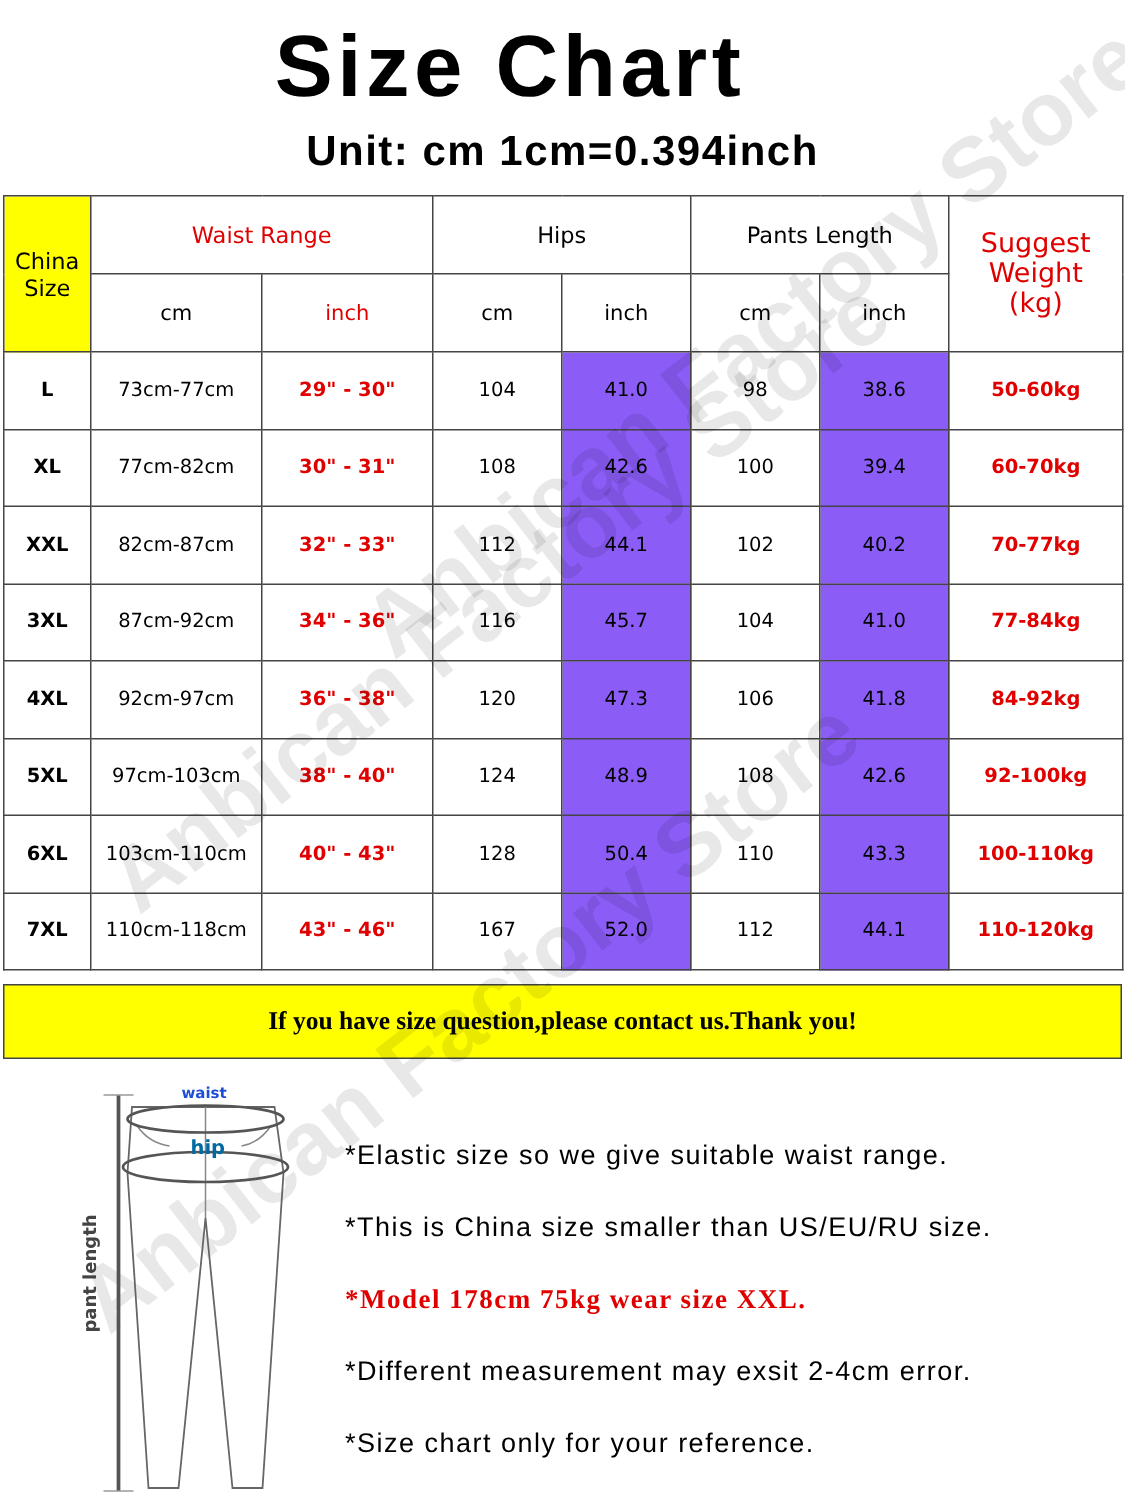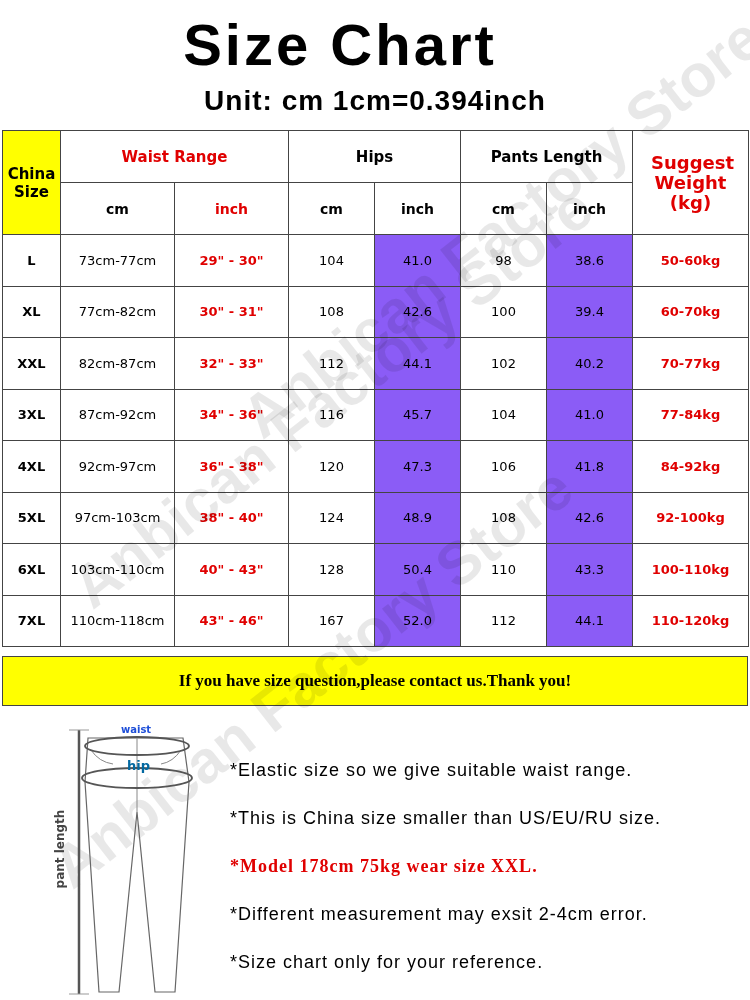--- a/index.html
+++ b/index.html
@@ -7,21 +7,21 @@
          font-family: "Liberation Sans", sans-serif; color: #000; }
   .title { position: absolute; left: 0; width: 680px; top: 12px; text-align: center;
            font-family: "Liberation Sans", sans-serif; font-weight: bold; font-size: 58px;
            letter-spacing: 3px; line-height: 66px; }
   .subtitle { position: absolute; left: 0; width: 750px; top: 84px; text-align: center;
               font-weight: bold; font-size: 28px; letter-spacing: 1px; line-height: 34px; }
   table.size { position: absolute; left: 2px; top: 130px; width: 746px; border-collapse: collapse;
                table-layout: fixed; font-family: "DejaVu Sans", sans-serif; }
   table.size td, table.size th { border: 1.5px solid #444; text-align: center; vertical-align: middle;
                padding: 0; font-size: 13px; }
-  table.size th { font-weight: bold; font-size: 15px; text-align: center; }
+  table.size th { font-weight: normal; font-size: 15px; text-align: center; }
   .hdr1 { height: 52px; }
   .hdr2 { height: 52px; padding-left: 12px; }
   .row td { height: 50.5px; }
   .yellow { background: #ffff00; }
   .red { color: #e00000; }
   .shade { background: #8b5cf6; }
   .size-col { font-weight: bold; font-size: 15px; }
   .inch-range { color: #e00000; font-weight: bold; font-size: 15px; }
   .weight { color: #e00000; font-weight: bold; font-size: 15px; }
   .small { font-size: 12px; }

